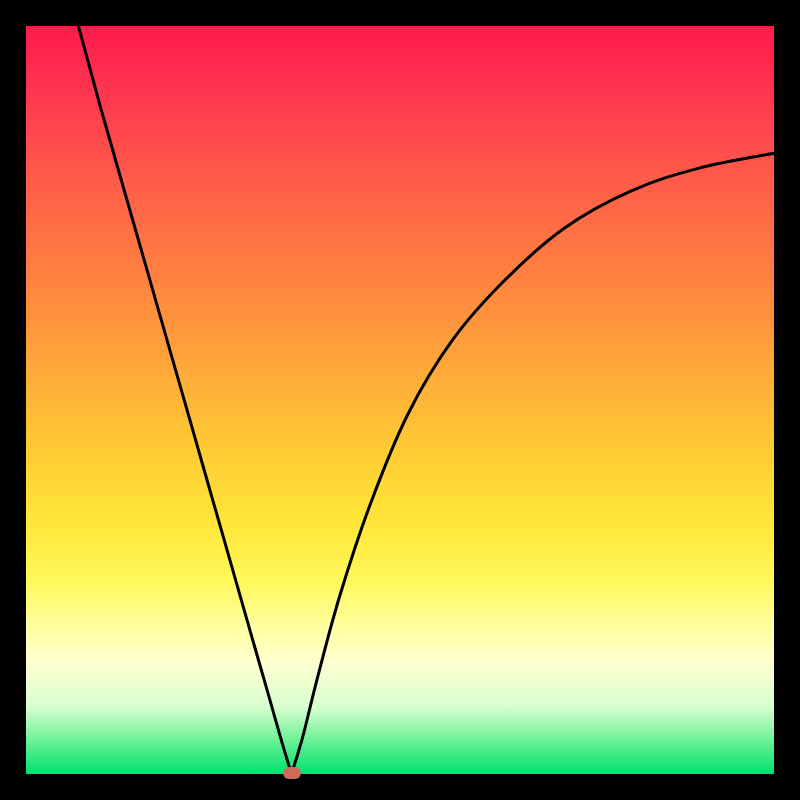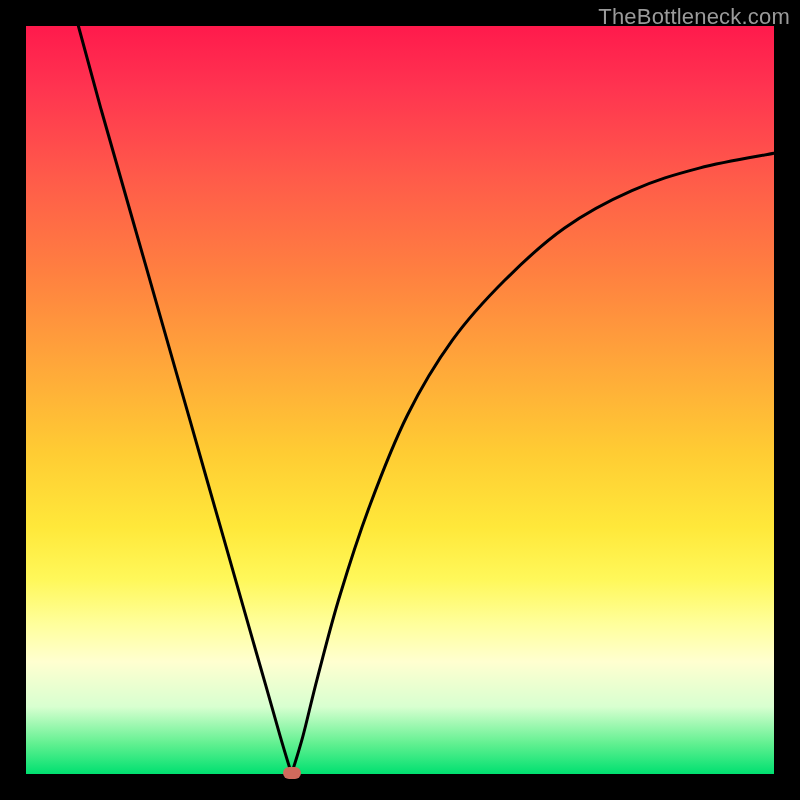--- a/index.html
+++ b/index.html
@@ -73,14 +73,13 @@
   <div class="plot-area">
 
     <svg class="curve" width="748" height="748" viewBox="0 0 748 748">
       <path id="curve-left" fill="none" stroke="#000" stroke-width="3" stroke-linecap="round" d="M 52.4 0.0 C 56.4 14.8, 65.4 48.6, 74.8 82.3 C 84.2 115.9, 93.9 149.3, 104.7 187.0 C 115.5 224.7, 123.9 254.0, 134.6 291.7 C 145.4 329.4, 153.8 358.7, 164.6 396.4 C 175.3 434.1, 183.7 463.5, 194.5 501.2 C 205.3 538.9, 216.3 577.6, 224.4 605.9 C 232.5 634.2, 234.0 639.4, 239.4 658.2 C 244.7 677.1, 249.6 694.4, 254.3 710.6 C 259.0 726.8, 263.5 741.3, 265.5 748.0"></path>
       <path id="curve-right" fill="none" stroke="#000" stroke-width="3" stroke-linecap="round" d="M 265.5 748.0 C 267.6 741.3, 272.0 728.1, 276.8 710.6 C 281.5 693.1, 285.0 676.3, 291.7 650.8 C 298.5 625.2, 304.7 599.4, 314.2 568.5 C 323.6 537.5, 332.0 511.0, 344.1 478.7 C 356.2 446.4, 366.7 418.6, 381.5 389.0 C 396.3 359.3, 408.9 338.4, 426.4 314.2 C 443.9 289.9, 458.5 274.5, 478.7 254.3 C 498.9 234.1, 515.7 218.1, 538.6 202.0 C 561.4 185.8, 581.6 175.3, 605.9 164.6 C 630.1 153.8, 647.6 148.9, 673.2 142.1 C 698.8 135.4, 734.5 129.9, 748.0 127.2"></path>
     </svg>
 
     <div class="dot" id="min-dot" style="left: 256.54px; top: 741px; background: rgb(208, 105, 92);"></div>
   </div>
 
-  <div class="watermark">TheBottleneck.com</div>
 </div>
 
 </body></html>

